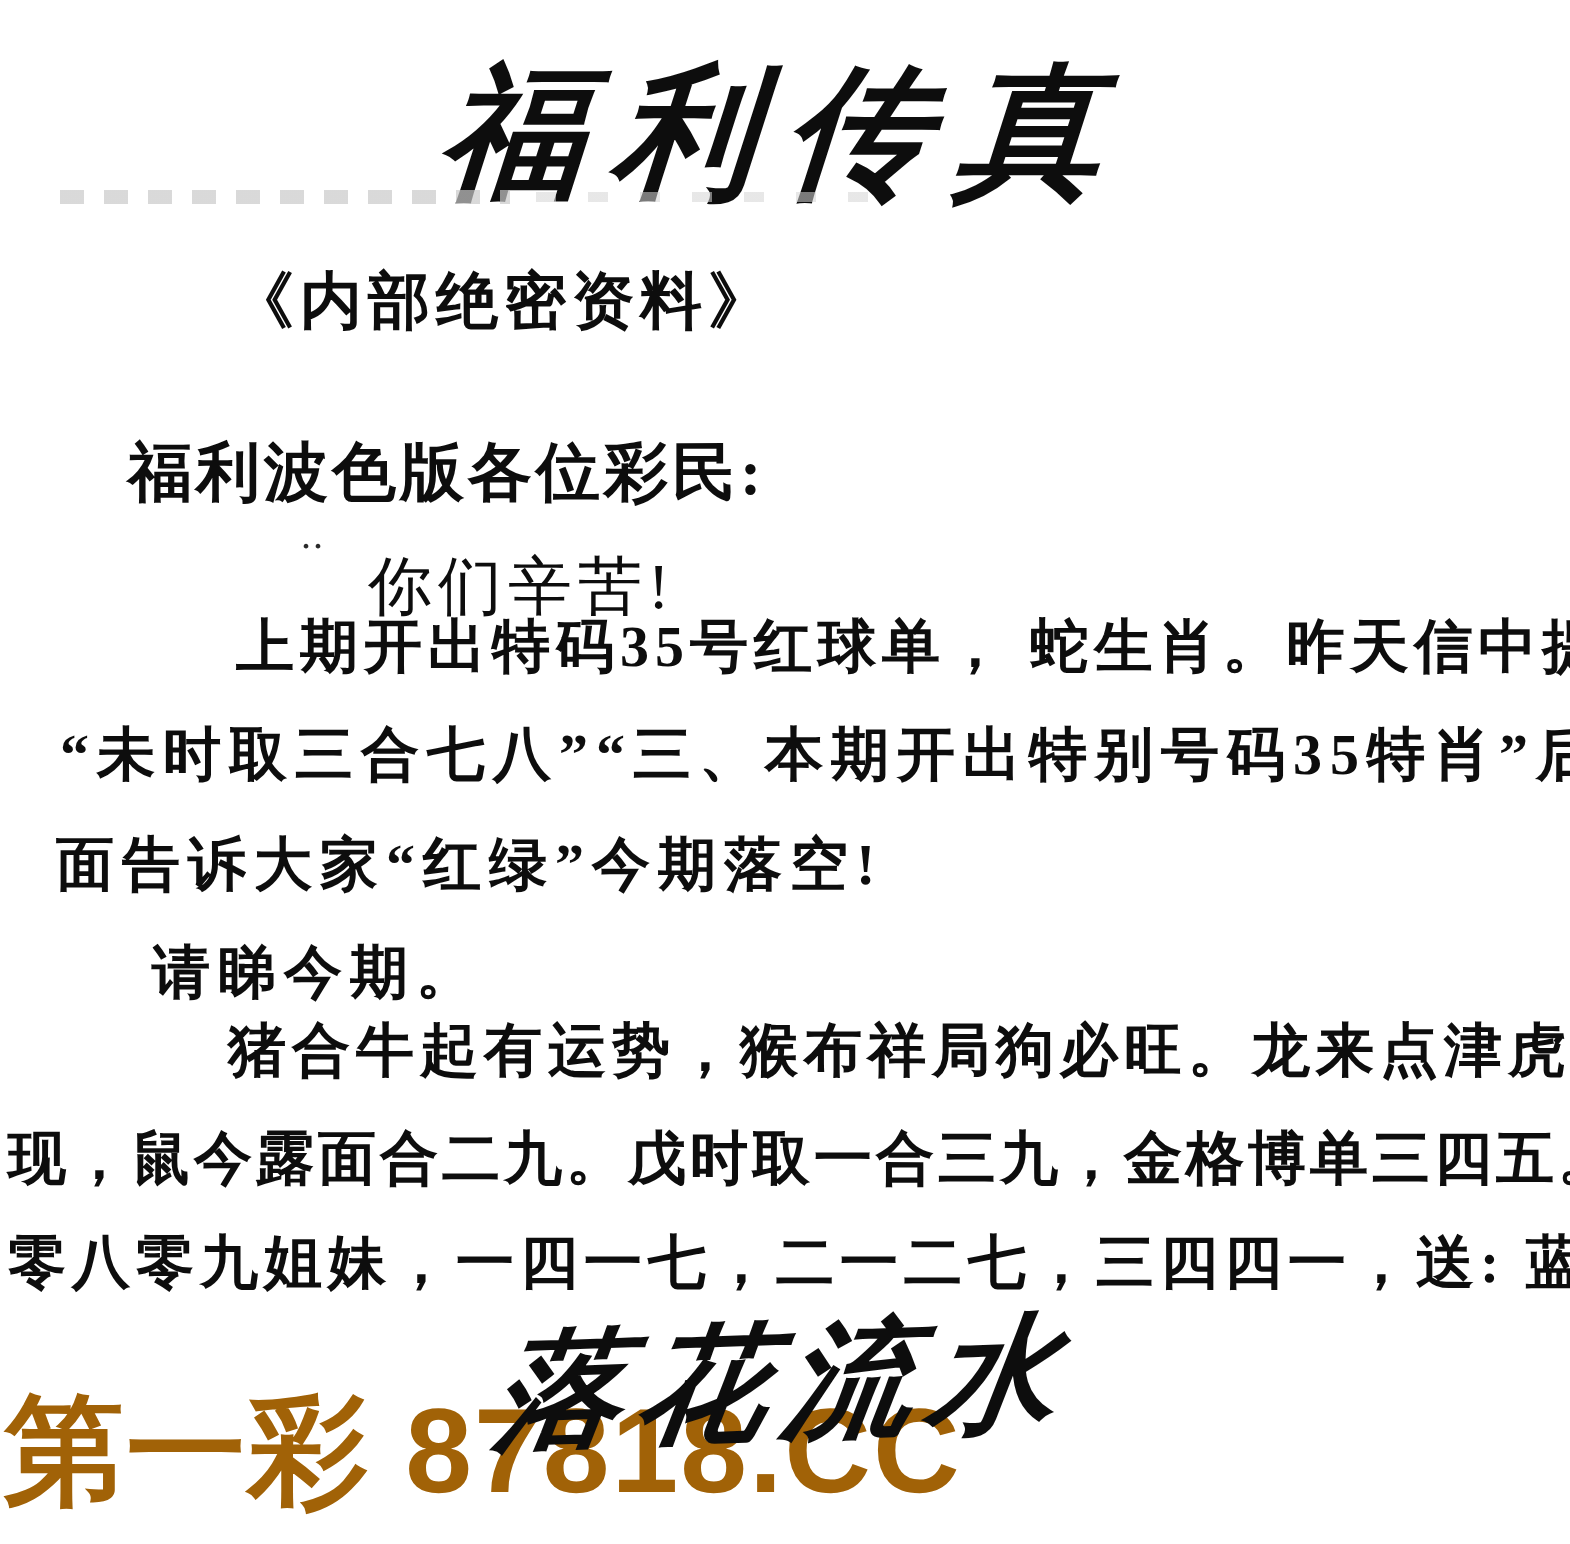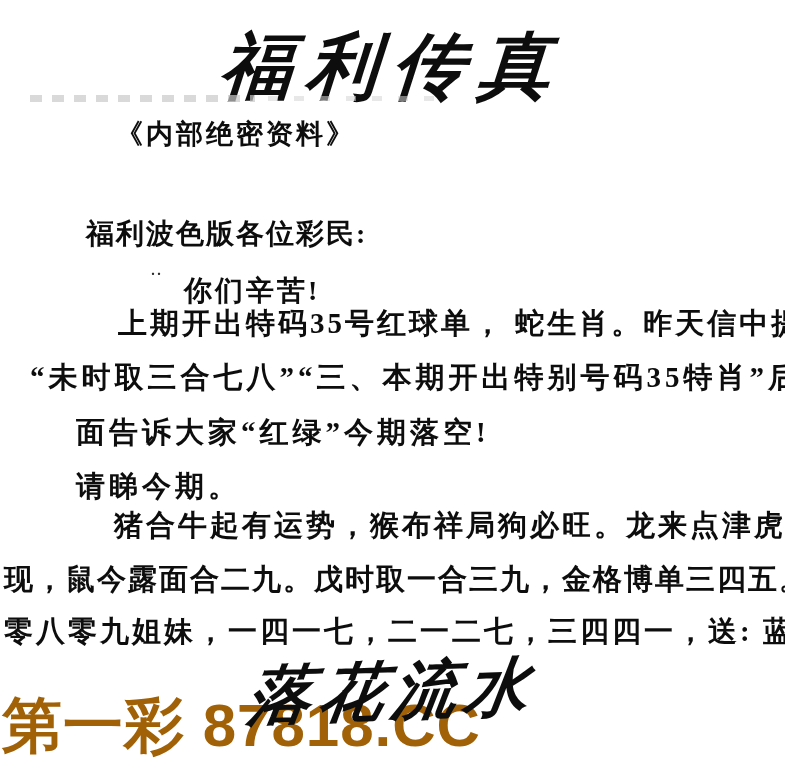--- a/index.html
+++ b/index.html
@@ -26,31 +26,31 @@
   .noise-line{
     left:30px;top:95px;width:225px;height:7px;
     background:repeating-linear-gradient(90deg,#c9c9c9 0 12px,transparent 12px 22px);
     opacity:.7;
   }
   .noise-line-2{
     left:268px;top:96px;width:180px;height:5px;
     background:repeating-linear-gradient(90deg,#d4d4d4 0 10px,transparent 10px 26px);
     opacity:.55;
   }
-  .classification{left:116px;top:116px;font-size:27px;font-weight:bold;letter-spacing:3px;}
+  .classification{left:116px;top:130px;font-size:31px;font-weight:bold;letter-spacing:3px;}
   .issue{left:418px;top:130px;font-size:27px;font-weight:bold;letter-spacing:2px;}
   .dedication{left:468px;top:177px;font-size:27px;font-weight:bold;letter-spacing:4px;}
-  .salutation{left:86px;top:215px;font-size:28px;font-weight:bold;letter-spacing:2px;}
+  .salutation{left:64px;top:215px;font-size:32px;font-weight:bold;letter-spacing:2px;}
   .dots{left:150px;top:258px;font-size:18px;letter-spacing:6px;color:#2a2a2a;}
-  .greeting{left:184px;top:272px;font-size:28px;font-weight:bold;letter-spacing:3px;}
+  .greeting{left:184px;top:272px;font-size:32px;font-weight:normal;letter-spacing:3px;}
 
   .body-line{font-size:29px;font-weight:bold;letter-spacing:3px;}
   .p1l1{left:118px;top:304px;}
   .p1l2{left:30px;top:358px;letter-spacing:4px;}
-  .p1l3{left:28px;top:413px;letter-spacing:4px;margin-left:48px;}
+  .p1l3{left:28px;top:413px;letter-spacing:4px;}
   .watch{left:28px;top:467px;letter-spacing:4px;margin-left:48px;}
   .p2l1{left:114px;top:506px;}
   .p2l2{left:4px;top:560px;letter-spacing:2px;}
   .p2l3{left:4px;top:612px;letter-spacing:3px;}
 
   .signature{
     left:0;right:0;top:648px;
     text-align:center;
     font-size:64px;
     font-weight:bold;

